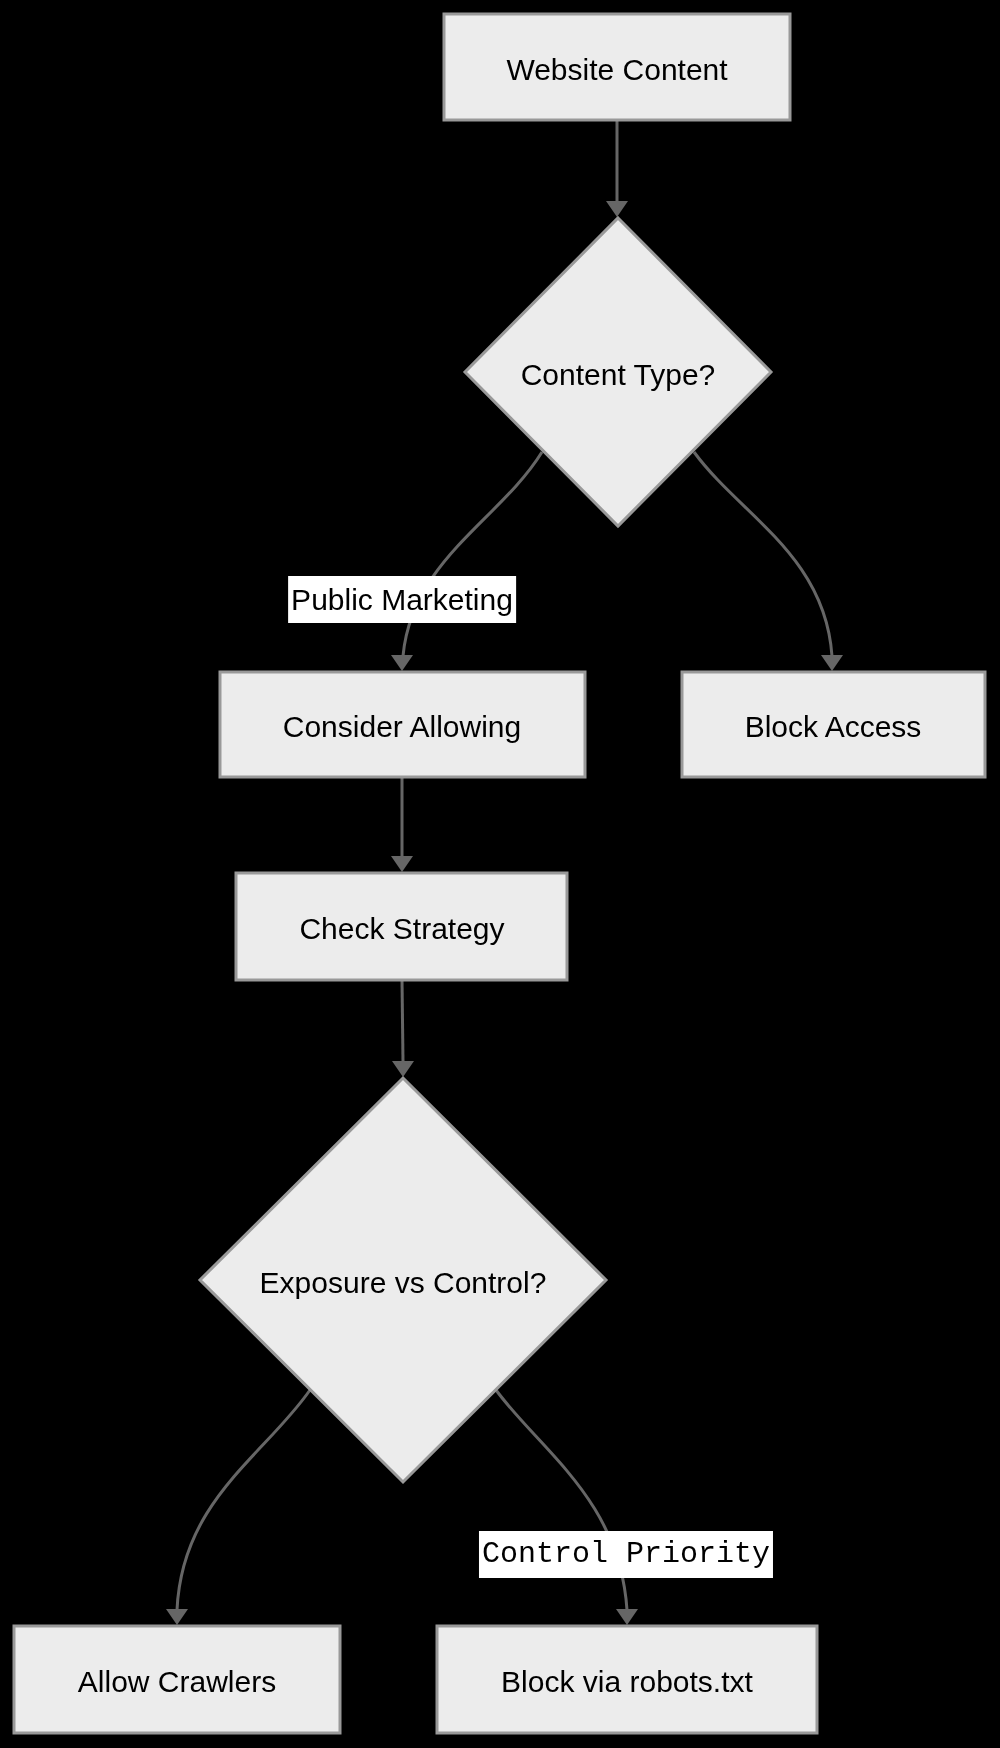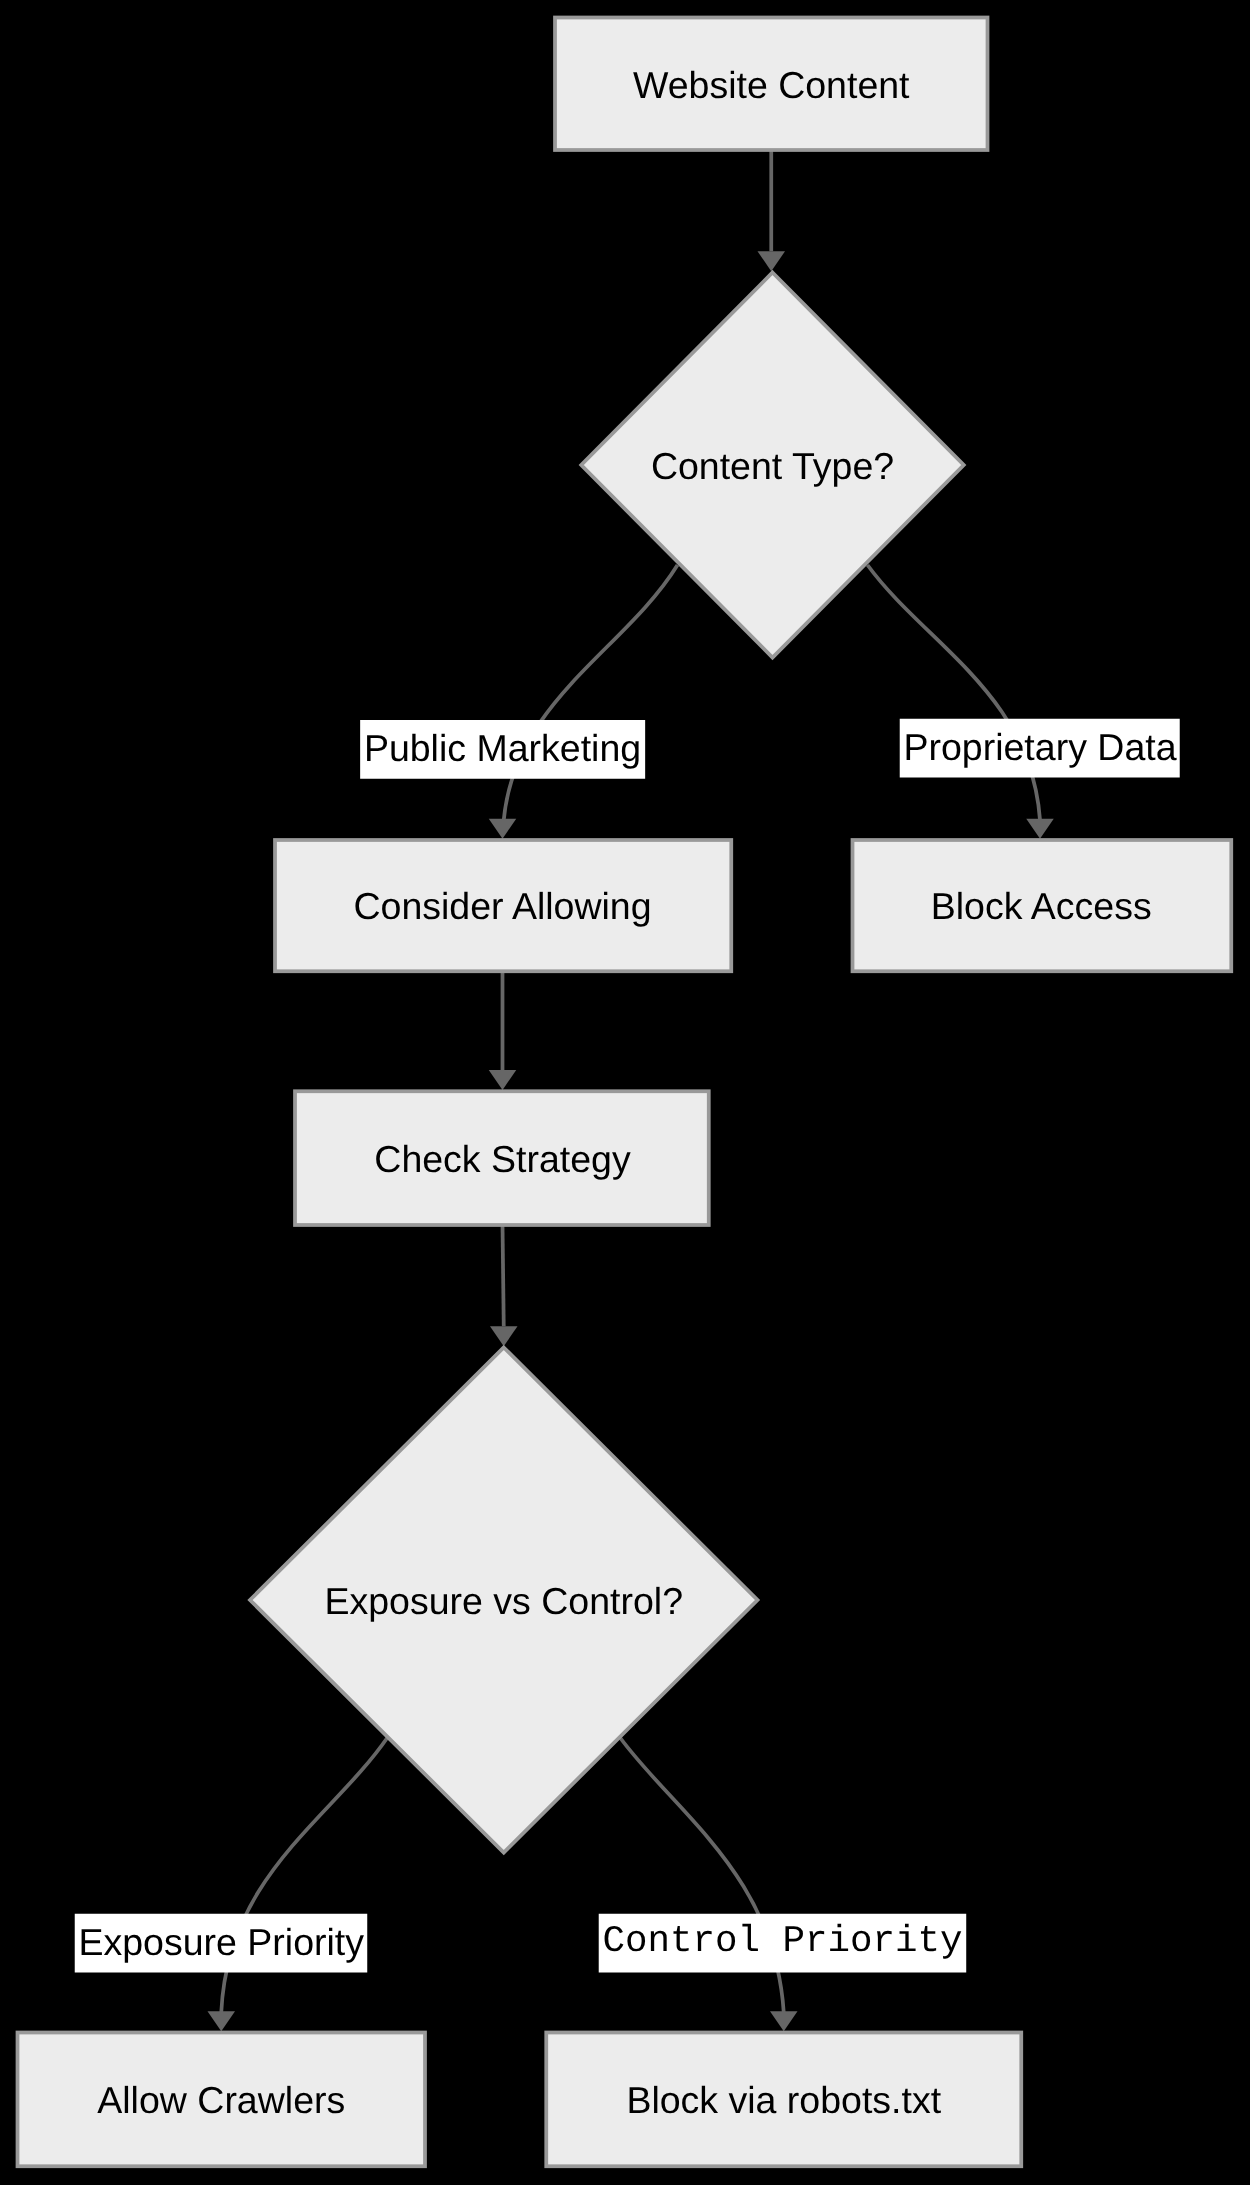--- a/index.html
+++ b/index.html
@@ -120,18 +120,16 @@
     </g>
 
     <g>
       <rect class="node-shape" x="437" y="1626" width="380" height="107"></rect>
       <text class="node-text" x="627" y="1681">Block via robots.txt</text>
     </g>
   </svg>
 
   <div class="edge-label" style="left:402px; top:576px;">Public Marketing</div>
 
-  <div class="edge-label" style="left:832px; top:575px;">Proprietary Data</div>
 
-  <div class="edge-label" style="left:177px; top:1531px;">Exposure Priority</div>
 
   <div class="edge-label" style="left:626px; top:1531px;font-family:Liberation Mono, monospace;">Control Priority</div>
 </div>
 
 </body></html>

